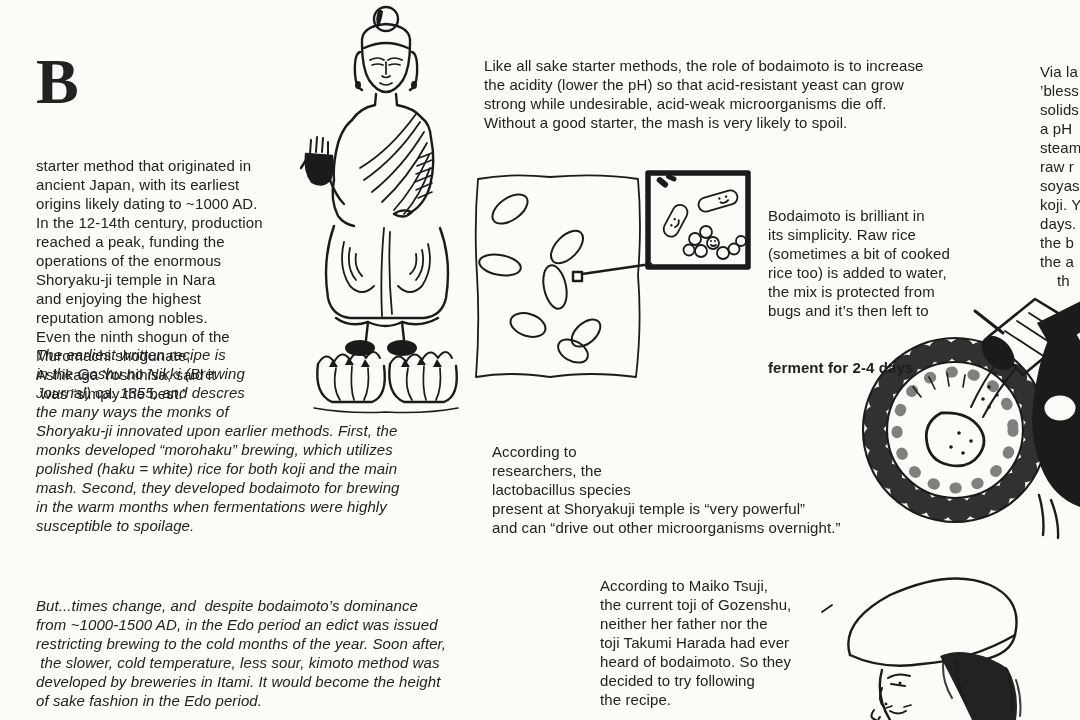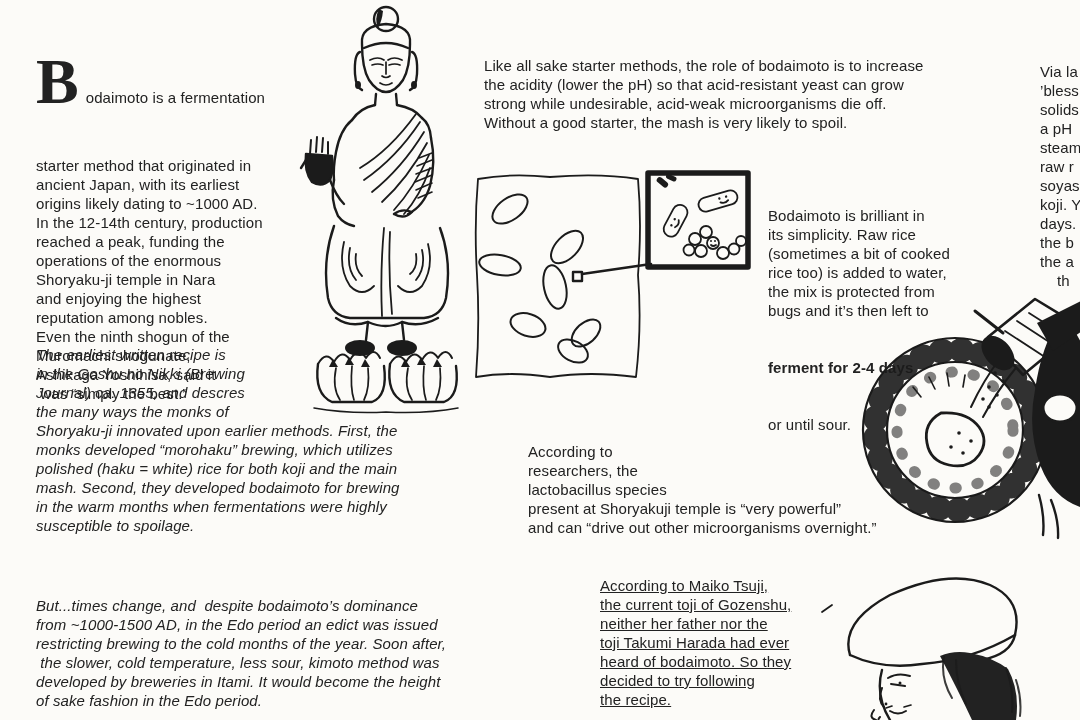--- a/index.html
+++ b/index.html
@@ -16,21 +16,20 @@
   .ink{stroke:#1b1b1b;fill:none;stroke-linecap:round;stroke-linejoin:round;}
 </style>
 </head>
 <body>
 
 <div class="page">
 
   <div class="para" style="left:36px;top:24px;width:310px;">
     <div class="dc-line">
       <span class="dropcap">B</span>
-      <span>odaimoto is a fermentation</span>
     </div>
     <div>starter method that originated in
 ancient Japan, with its earliest
 origins likely dating to ~1000 AD.
 In the 12-14th century, production
 reached a peak, funding the
 operations of the enormous
 Shoryaku-ji temple in Nara
 and enjoying the highest
 reputation among nobles.
@@ -64,31 +63,30 @@
 Without a good starter, the mash is very likely to spoil.</div>
 
   <div class="para" style="left:768px;top:168px;width:270px;">
     <div>Bodaimoto is brilliant in
 its simplicity. Raw rice
 (sometimes a bit of cooked
 rice too) is added to water,
 the mix is protected from
 bugs and it’s then left to</div>
     <div class="boldline">ferment for 2-4 days</div>
-    <div>or until sour.</div>
   </div>
 
 
-  <div class="para" style="left:492px;top:442px;width:420px;margin-left:36px;">According to
+  <div class="para" style="left:492px;top:442px;width:420px;">According to
 researchers, the
 lactobacillus species
 present at Shoryakuji temple is “very powerful”
 and can “drive out other microorganisms overnight.”</div>
 
-  <div class="para" style="left:600px;top:576px;width:290px;text-decoration:underline;">According to Maiko Tsuji,
+  <div class="para" style="left:600px;top:576px;width:290px;">According to Maiko Tsuji,
 the current toji of Gozenshu,
 neither her father nor the
 toji Takumi Harada had ever
 heard of bodaimoto. So they
 decided to try following
 the recipe.</div>
 
   <div class="para" style="left:1040px;top:62px;width:80px;">Via la
 ’bless
 solids

